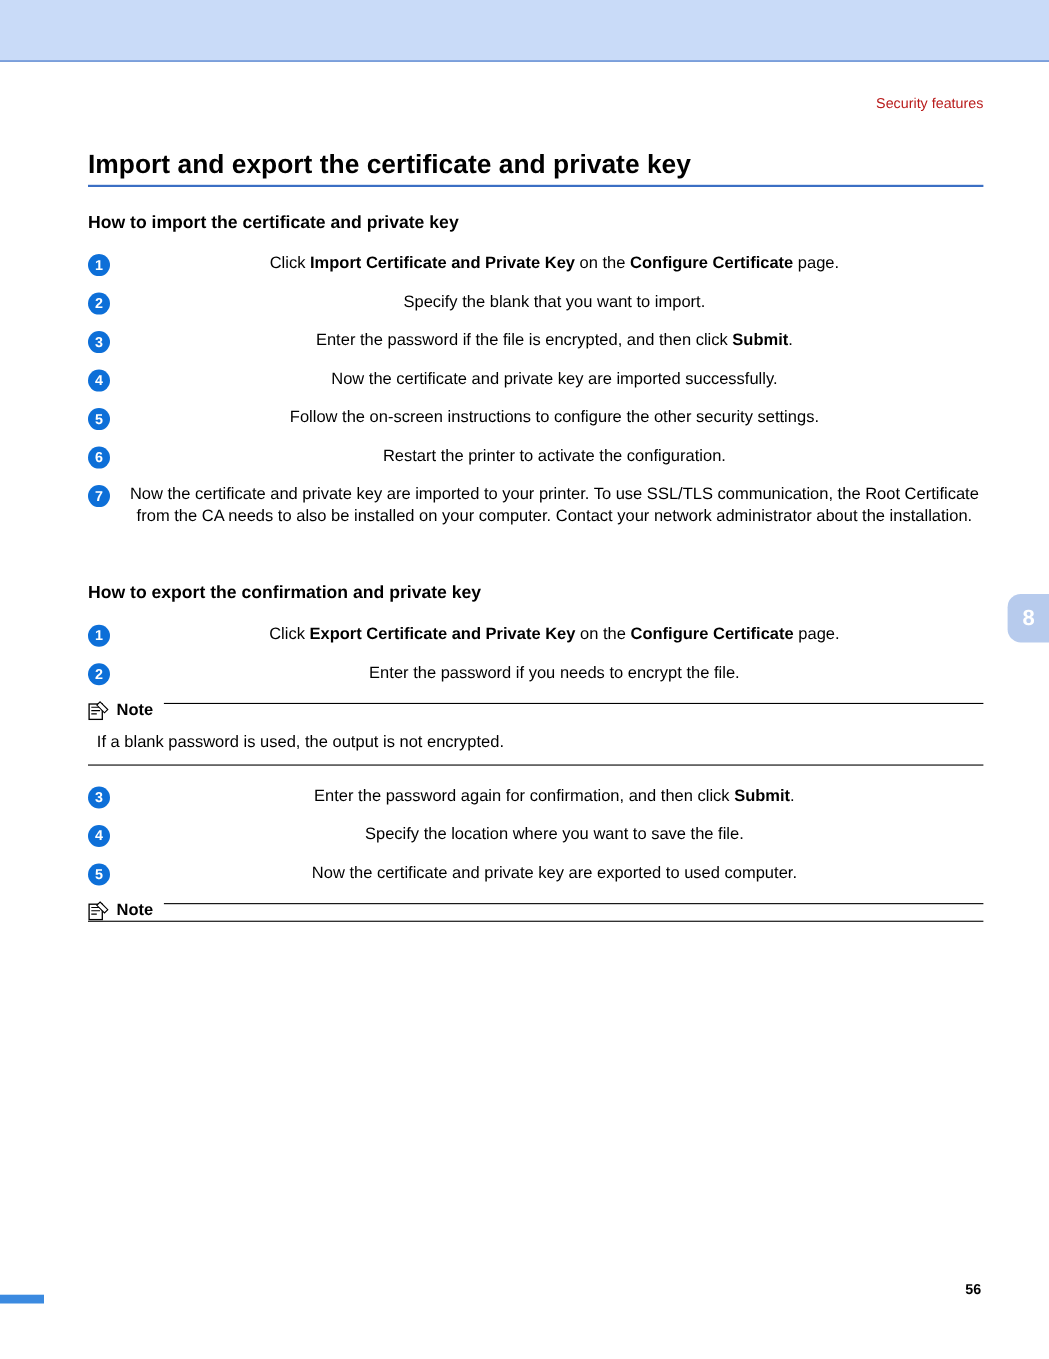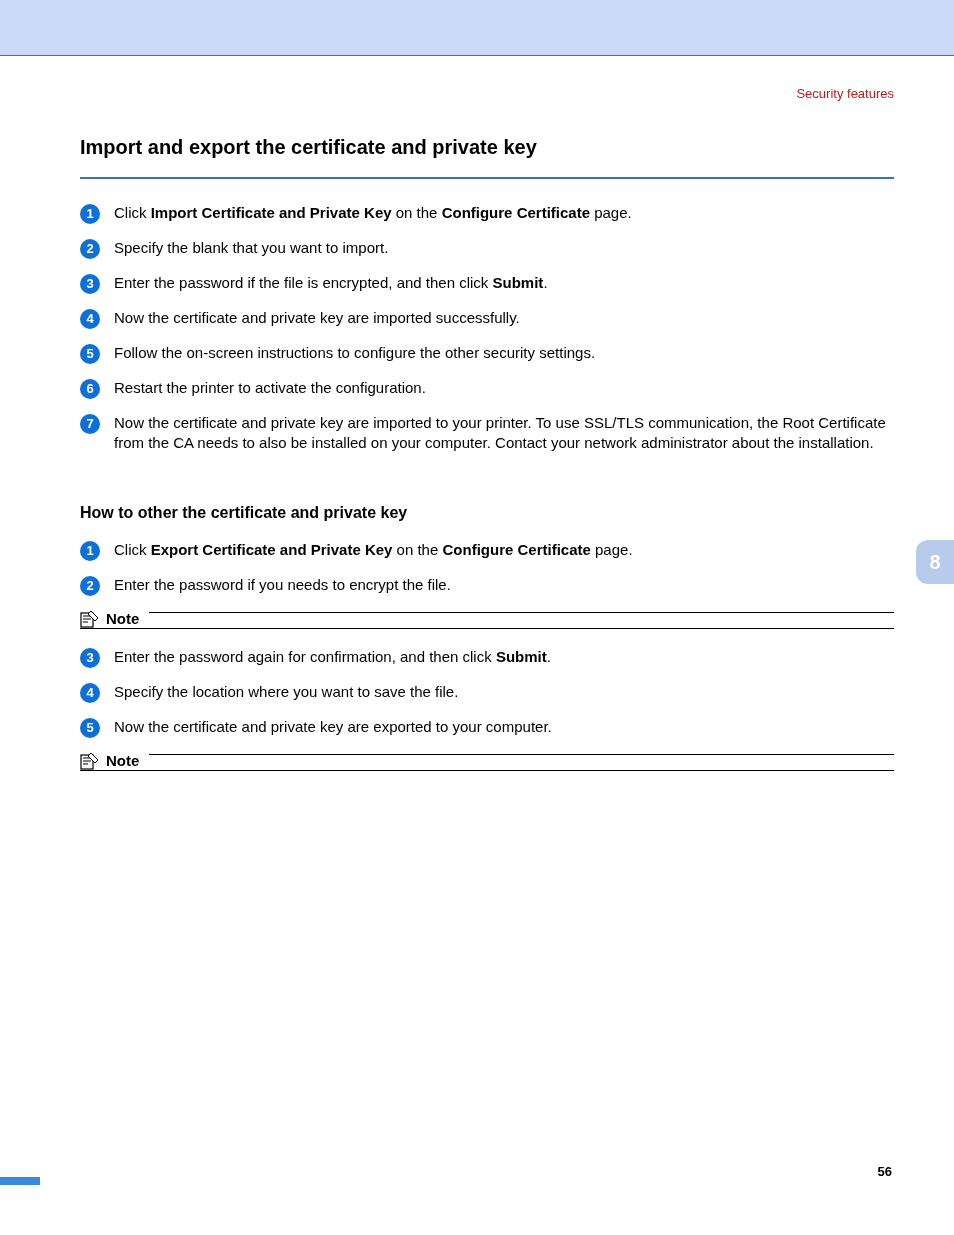--- a/index.html
+++ b/index.html
@@ -1,26 +1,26 @@
 <!DOCTYPE html>
 <html><head>
 <meta charset="utf-8">
 <style>
   * { box-sizing: border-box; margin: 0; padding: 0; }
   html, body { width: 954px; height: 1235px; font-family: Arial, Helvetica, sans-serif; background: #fff; color: #000; }
   .top-band { width: 100%; height: 56px; background: #c9dbf8; border-bottom: 1px solid #3b6fc4; }
   .page { position: relative; width: 100%; height: calc(1235px - 56px); }
   .header-text { position: absolute; top: 30px; right: 60px; font-size: 13px; color: #b91c1c; }
   .content { position: absolute; left: 80px; right: 60px; top: 80px; }
-  .main-title { font-size: 20px; font-weight: bold; padding-bottom: 18px; border-bottom: 2px solid #3b6fc4; margin-bottom: 24px; }
+  .main-title { font-size: 24px; font-weight: bold; padding-bottom: 4px; border-bottom: 2px solid #3b6fc4; margin-bottom: 24px; }
   .sub-title { font-size: 16px; font-weight: bold; margin-bottom: 18px; }
   .step-list { list-style: none; }
   .step-item { display: flex; align-items: flex-start; margin-bottom: 14px; font-size: 15px; line-height: 1.35; }
   .step-num { flex: 0 0 20px; width: 20px; height: 20px; border-radius: 50%; background: #0d6fd8; color: #fff; font-size: 13px; font-weight: bold; display: flex; align-items: center; justify-content: center; margin-right: 14px; margin-top: 1px; }
-  .step-text { flex: 1; }
+  .step-text { flex: 1; text-align: center; }
   .step-text b { font-weight: bold; }
   .section-gap { height: 36px; }
   .note-block { margin: 6px 0 18px 0; }
   .note-head { display: flex; }
   .note-icon { width: 20px; height: 18px; margin-right: 6px; display: inline-flex; align-items: center; justify-content: center; }
   .note-icon svg { width: 20px; height: 18px; }
   .note-label { font-weight: bold; font-size: 15px; }
   .note-rule { flex: 1; height: 1px; background: #000; margin-left: 10px; margin-top: 2px; }
   .note-body { font-size: 15px; margin: 10px 0 10px 8px; line-height: 1.35; }
   .note-bottom { height: 1px; background: #000; width: 100%; }
@@ -36,20 +36,21 @@
 <div class="page">
 
   <div class="header-text">Security features</div>
 
   <div class="chapter-tab">8</div>
 
   <div class="content">
 
     <h1 class="main-title">Import and export the certificate and private key</h1>
 
+    <h2 class="sub-title">How to import the certificate and private key</h2>
     <ul class="step-list">
       <li class="step-item">
         <span class="step-num">1</span>
         <span class="step-text">
           <span>Click </span><b>Import Certificate and Private Key</b><span> on the </span><b>Configure Certificate</b><span> page.</span>
         </span>
       </li>
       <li class="step-item">
         <span class="step-num">2</span>
         <span class="step-text">Specify the blank that you want to import.</span>
@@ -73,21 +74,21 @@
         <span class="step-text">Restart the printer to activate the configuration.</span>
       </li>
       <li class="step-item">
         <span class="step-num">7</span>
         <span class="step-text">Now the certificate and private key are imported to your printer. To use SSL/TLS communication, the Root Certificate from the CA needs to also be installed on your computer. Contact your network administrator about the installation.</span>
       </li>
     </ul>
 
     <div class="section-gap"></div>
 
-    <h2 class="sub-title">How to other the certificate and private key</h2>
+    <h2 class="sub-title">How to export the confirmation and private key</h2>
     <ul class="step-list">
       <li class="step-item">
         <span class="step-num">1</span>
         <span class="step-text">
           <span>Click </span><b>Export Certificate and Private Key</b><span> on the </span><b>Configure Certificate</b><span> page.</span>
         </span>
       </li>
       <li class="step-item">
         <span class="step-num">2</span>
         <span class="step-text">Enter the password if you needs to encrypt the file.</span>
@@ -99,37 +100,38 @@
         <span class="note-icon">
           <svg viewBox="0 0 20 18">
               <rect x="1" y="3" width="12" height="14" fill="none" stroke="#000" stroke-width="1.2"></rect>
               <path d="M3 6h8M3 9h8M3 12h5" stroke="#000" stroke-width="1"></path>
               <path d="M11 1l7 7-3 3-7-7z" fill="#fff" stroke="#000" stroke-width="1"></path>
             </svg>
         </span>
         <span class="note-label">Note</span>
         <span class="note-rule"></span>
       </div>
+      <div class="note-body">If a blank password is used, the output is not encrypted.</div>
       <div class="note-bottom"></div>
     </div>
 
     <ul class="step-list">
       <li class="step-item">
         <span class="step-num">3</span>
         <span class="step-text">
           <span>Enter the password again for confirmation, and then click </span><b>Submit</b><span>.</span>
         </span>
       </li>
       <li class="step-item">
         <span class="step-num">4</span>
         <span class="step-text">Specify the location where you want to save the file.</span>
       </li>
       <li class="step-item">
         <span class="step-num">5</span>
-        <span class="step-text">Now the certificate and private key are exported to your computer.</span>
+        <span class="step-text">Now the certificate and private key are exported to used computer.</span>
       </li>
     </ul>
 
     <div class="note-block">
       <div class="note-head">
         <span class="note-icon">
           <svg viewBox="0 0 20 18">
               <rect x="1" y="3" width="12" height="14" fill="none" stroke="#000" stroke-width="1.2"></rect>
               <path d="M3 6h8M3 9h8M3 12h5" stroke="#000" stroke-width="1"></path>
               <path d="M11 1l7 7-3 3-7-7z" fill="#fff" stroke="#000" stroke-width="1"></path>

